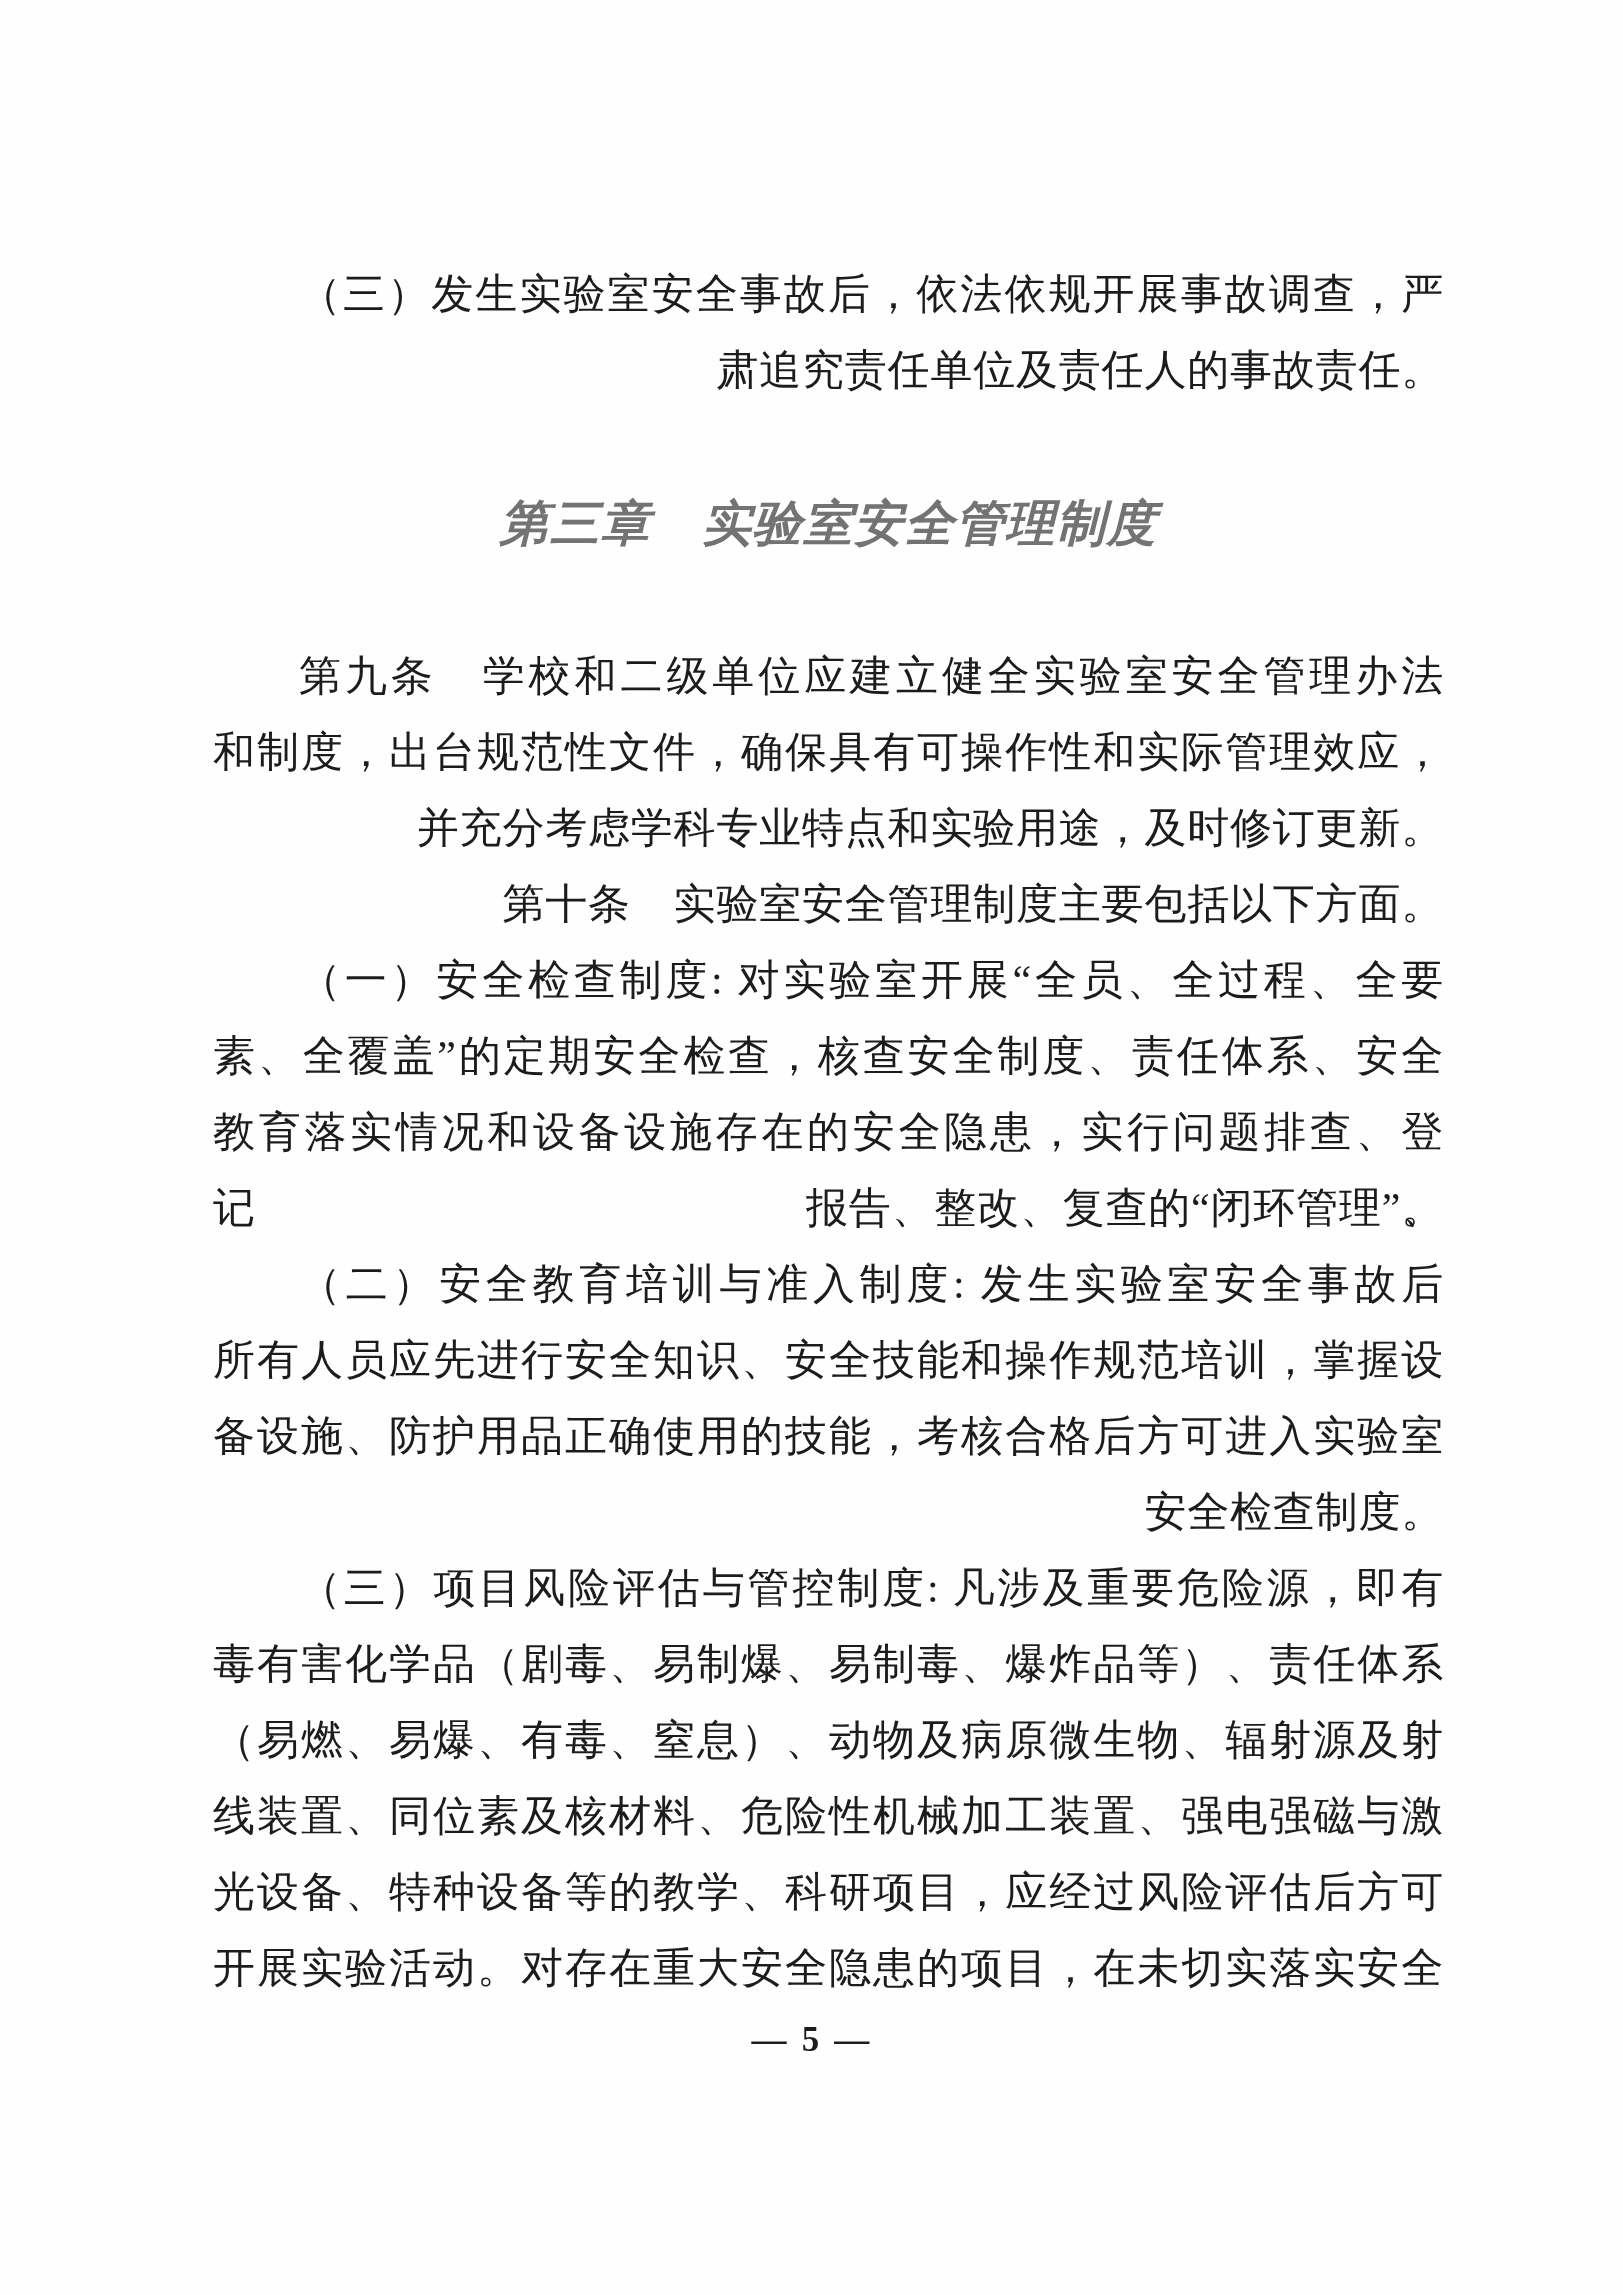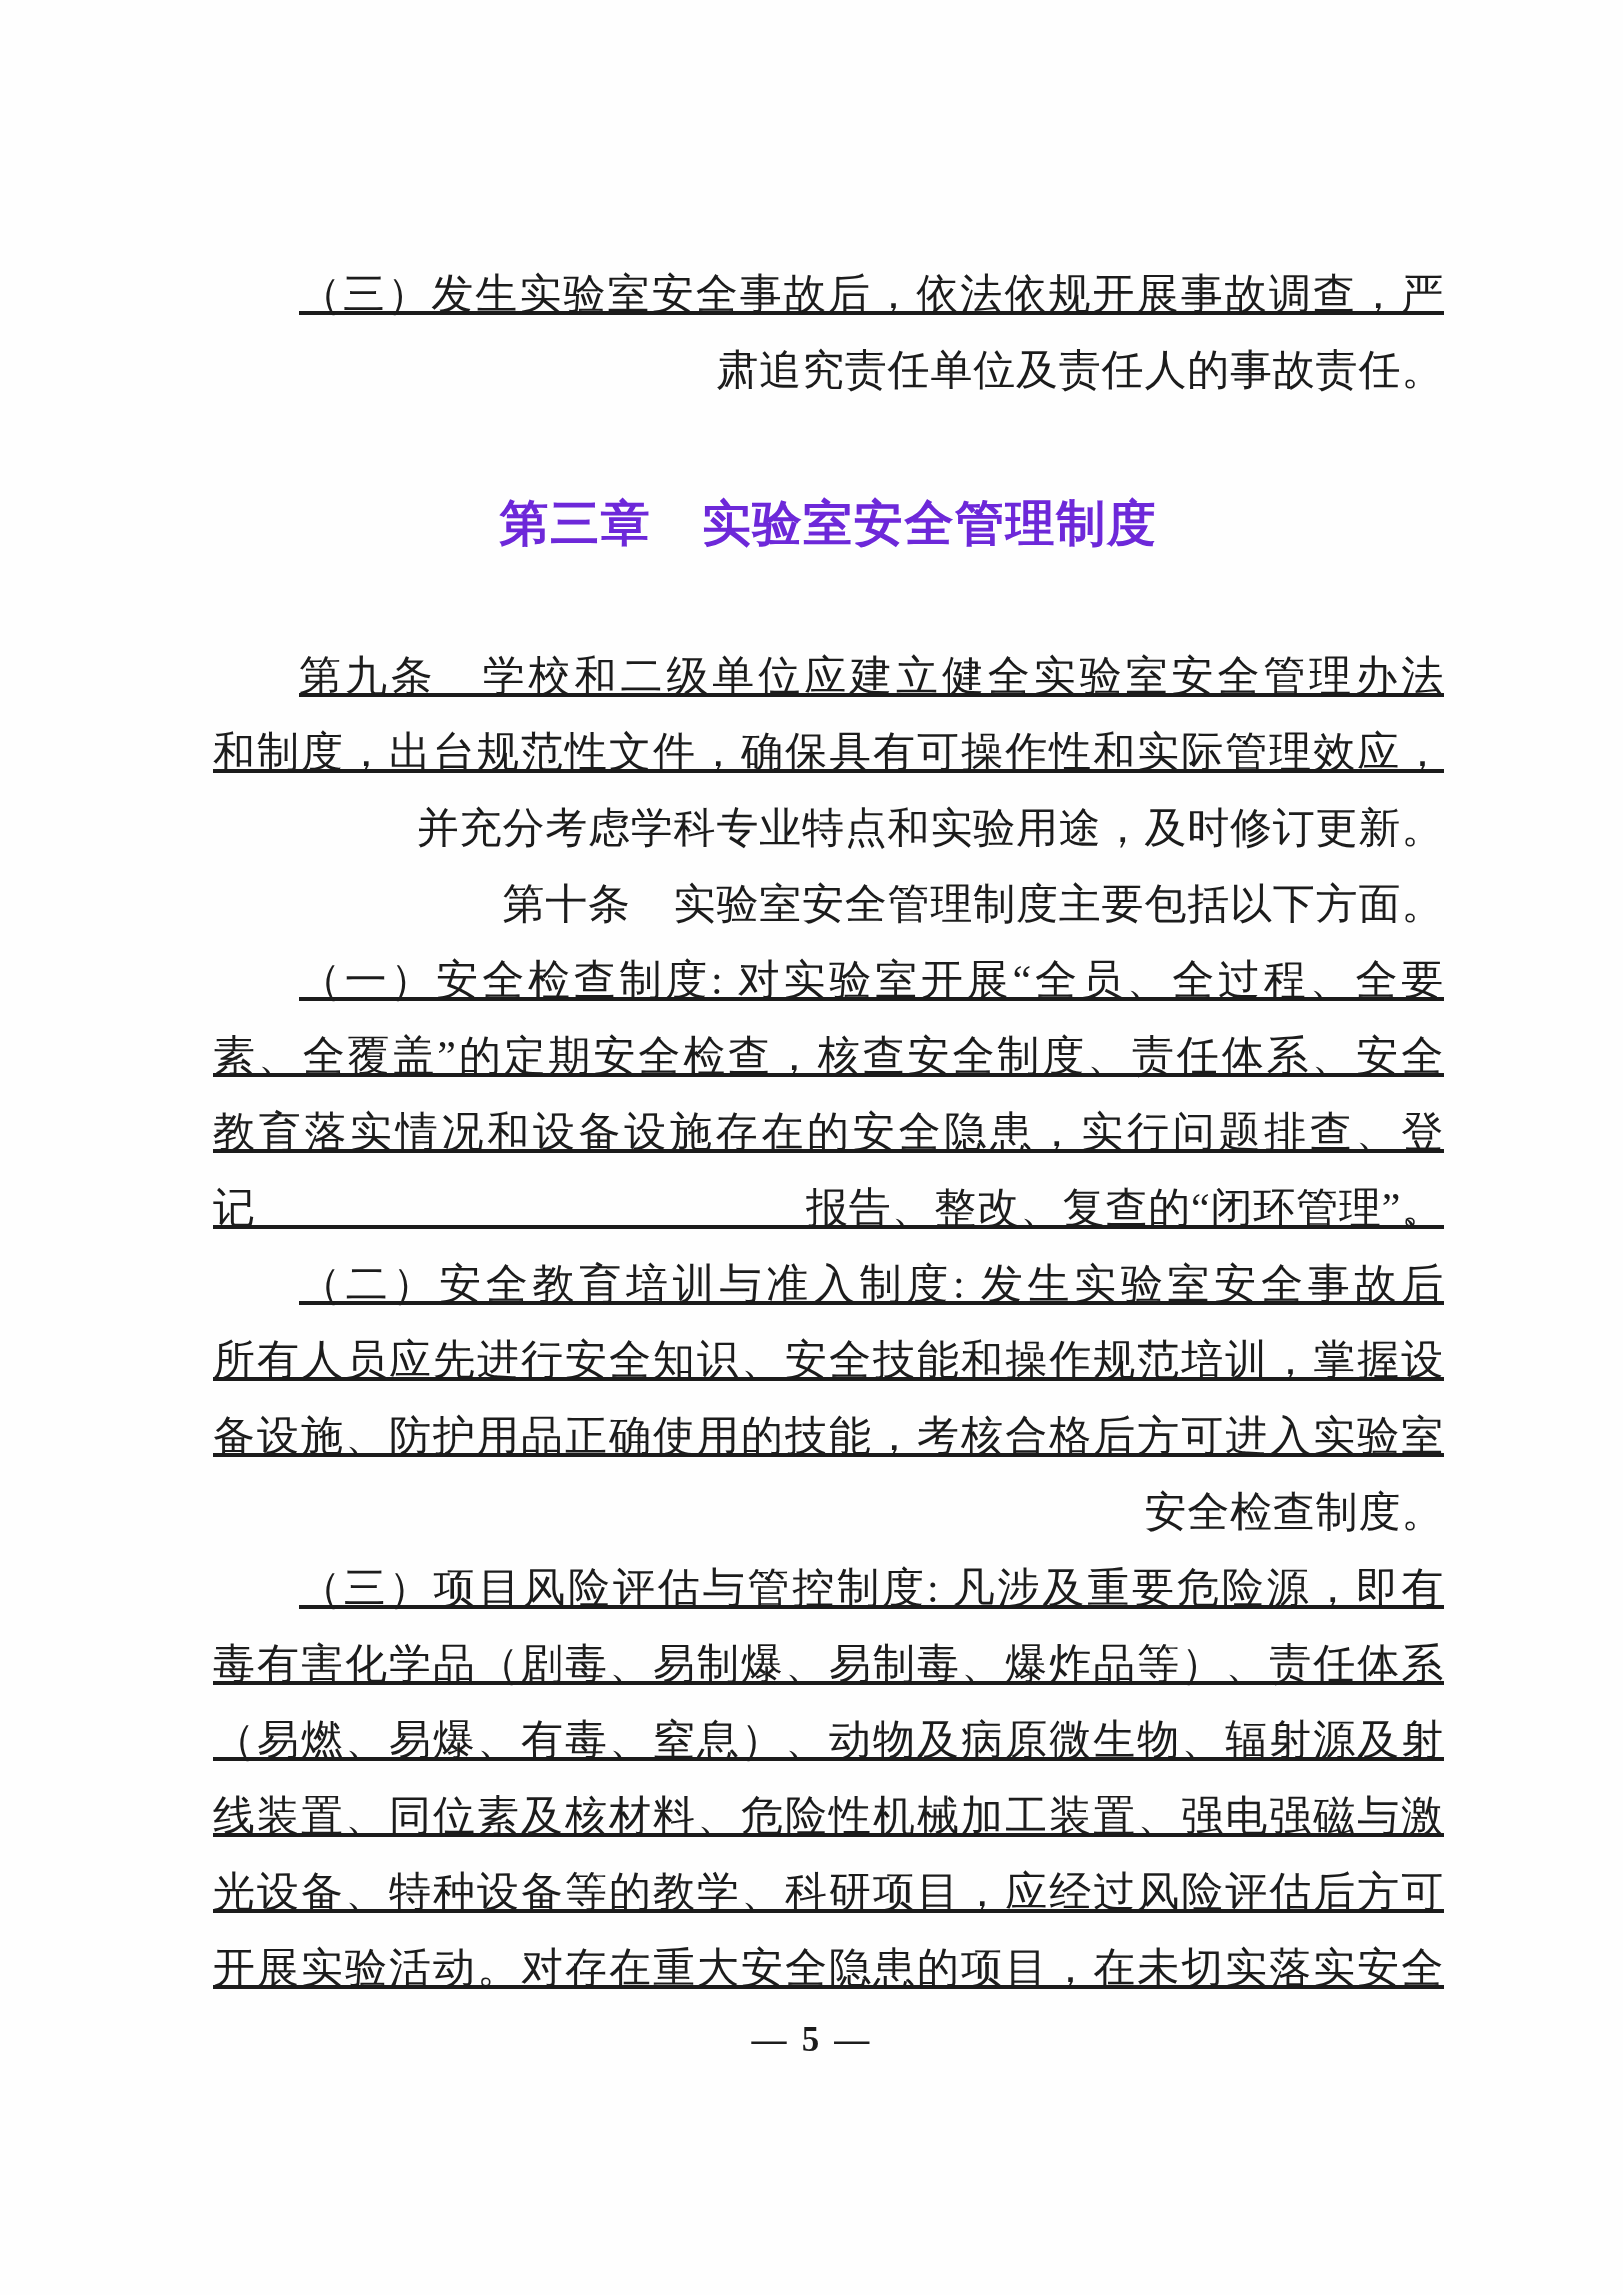--- a/index.html
+++ b/index.html
@@ -29,31 +29,31 @@
     line-height: 76px;
     letter-spacing: 0.8px;
     text-align: right;
     color: #1c1c1c;
   }
   .line.indent { text-indent: 86px; }
   .line.justify {
     text-align: justify;
     text-align-last: justify;
     text-justify: inter-character;
-    text-decoration: underline;
   }
   .heading {
     font-family: "Liberation Sans", sans-serif;
     font-weight: bold;
     font-size: 49px;
     height: 230px;
     line-height: 230px;
     text-align: center;
     letter-spacing: 1.6px;
-    color: #6d28d9;
+    color: #737373;
+    font-style: italic;
   }
   .page-number {
     position: absolute;
     left: 0;
     top: 2020px;
     width: 100%;
     text-align: center;
     font-size: 35px;
     font-weight: bold;
     letter-spacing: 3.2px;

